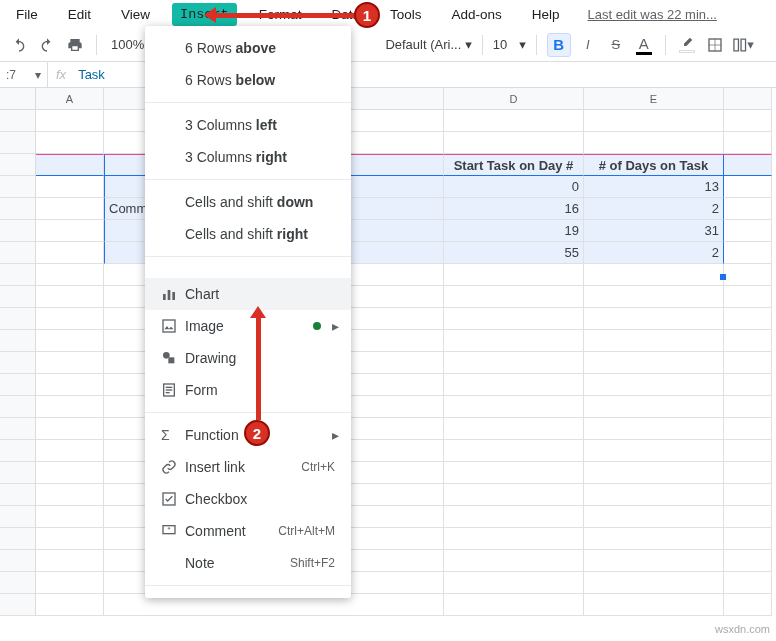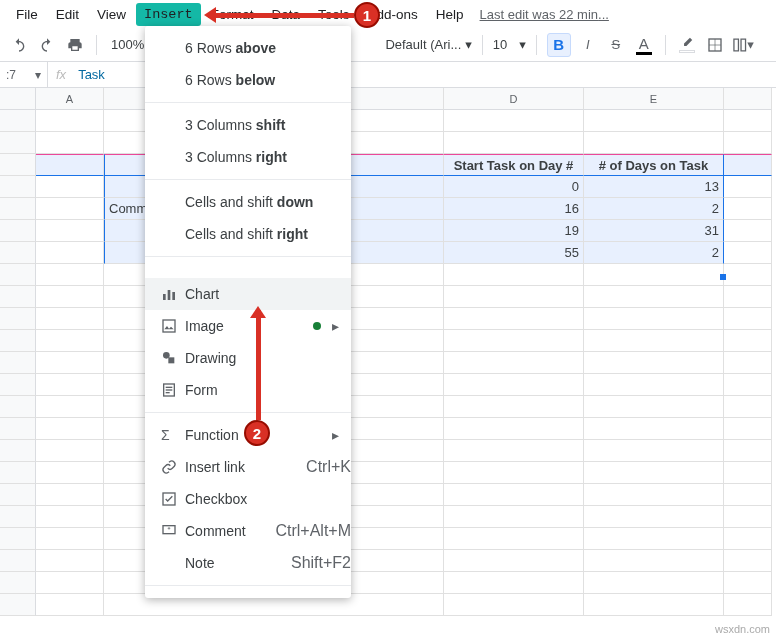--- a/index.html
+++ b/index.html
@@ -1,17 +1,17 @@
 <!DOCTYPE html>
 <html><head>
 <meta charset="utf-8">
 <style>
   * { box-sizing: border-box; margin: 0; padding: 0; }
   body { font-family: Arial, sans-serif; font-size: 13px; color: #3c4043; background: #fff; width: 776px; height: 641px; overflow: hidden; position: relative; }
-  .menubar { display: flex; align-items: center; height: 28px; padding: 0 8px; gap: 2px; }
+  .menubar { display: flex; align-items: center; height: 28px; padding: 0 8px; gap: 14px; }
   .menu-item { padding: 4px 8px; cursor: pointer; border-radius: 3px; font-size: 13.5px; color:#202124; }
   .menu-item.open { background: #14b8a6; font-family: Liberation Mono, monospace; }
   .menu-edit-status { color: #5f6368; text-decoration: underline; margin-left: 6px; font-size:13px; cursor:pointer;}
   .menu-edit-status::after { content:'...'; }
   .toolbar { display: flex; align-items: center; height: 34px; padding: 0 8px; gap: 6px; border-bottom: 1px solid #dadce0; }
   .tb-btn { width: 22px; height: 22px; display:flex; align-items:center; justify-content:center; color:#5f6368; cursor:pointer; border-radius:3px;}
   .tb-sep { width:1px; height:20px; background:#dadce0; margin:0 4px;}
   .zoom { font-size:13px; padding:2px 4px; }
   .font-sel { display:flex; align-items:center; gap:4px; font-size:13px; }
   .font-size { display:flex; align-items:center; gap:2px; font-size:13px;}
@@ -40,21 +40,21 @@
   .sel-left-border { border-left:1px solid #1a73e8;}
   .sel-bottom-border { border-bottom:1.5px solid #1a73e8;}
   .sel-handle { width:6px; height:6px; background:#1a73e8; position:absolute; right:50px; top:186px;}
   
   
   .dropdown { position:absolute; left:145px; top:26px; width:206px; background:#fff; box-shadow:0 2px 10px rgba(0,0,0,.3); border-radius:3px; padding:6px 0; z-index:100;}
   .dd-item { display:flex; align-items:center; height:32px; padding:0 16px 0 16px; font-size:14px; color:#3c4043; cursor:pointer; position:relative;}
   .dd-item:hover,.dd-item.hov { background:#f1f3f4;margin-top:21px;}
   .dd-item .ico { width:24px; display:flex; color:#5f6368;}
   .dd-sep { height:1px; background:#e8eaed; margin:6px 0;}
-  .dd-item .shortcut { position:absolute; right:0; color:#5f6368; font-size:16px;}
+  .dd-item .shortcut { position:absolute; right:16px; color:#5f6368; font-size:12px;}
   .dd-item .sub-arrow { position:absolute; right:12px; color:#5f6368;}
   .dd-item .green-dot { width:8px; height:8px; border-radius:50%; background:#188038; position:absolute; right:30px;}
   
   .badge { position:absolute; width:26px;height:26px; border-radius:50%; background:#d93025; border:2px solid #970c00; color:#fff; font-weight:bold; font-size:15px; display:flex;align-items:center;justify-content:center; z-index:200;}
   .arrow-h { position:absolute; height:5px; background:#d93025; z-index:199;}
   .arrow-h::before { content:''; position:absolute; left:-12px; top:-6px; border:8px solid transparent; border-right:12px solid #d93025;}
   .arrow-v { position:absolute; width:5px; background:#d93025; z-index:199;}
   .arrow-v::before { content:''; position:absolute; top:-12px; left:-6px; border:8px solid transparent; border-bottom:12px solid #d93025;}
   .watermark { position:absolute; right:6px; bottom:6px; font-size:11px; color:#aaa;}
 </style>
@@ -348,21 +348,21 @@
       <span class="ico"></span>
       <span><span>6 Rows</span> <b>above</b></span>
     </div>
   <div class="dd-item">
       <span class="ico"></span>
       <span><span>6 Rows</span> <b>below</b></span>
     </div>
   <div class="dd-sep"></div>
   <div class="dd-item">
       <span class="ico"></span>
-      <span><span>3 Columns</span> <b>shift</b></span>
+      <span><span>3 Columns</span> <b>left</b></span>
     </div>
   <div class="dd-item">
       <span class="ico"></span>
       <span><span>3 Columns</span> <b>right</b></span>
     </div>
   <div class="dd-sep"></div>
   <div class="dd-item">
       <span class="ico"></span>
       <span><span>Cells and shift</span> <b>down</b></span>
     </div>

